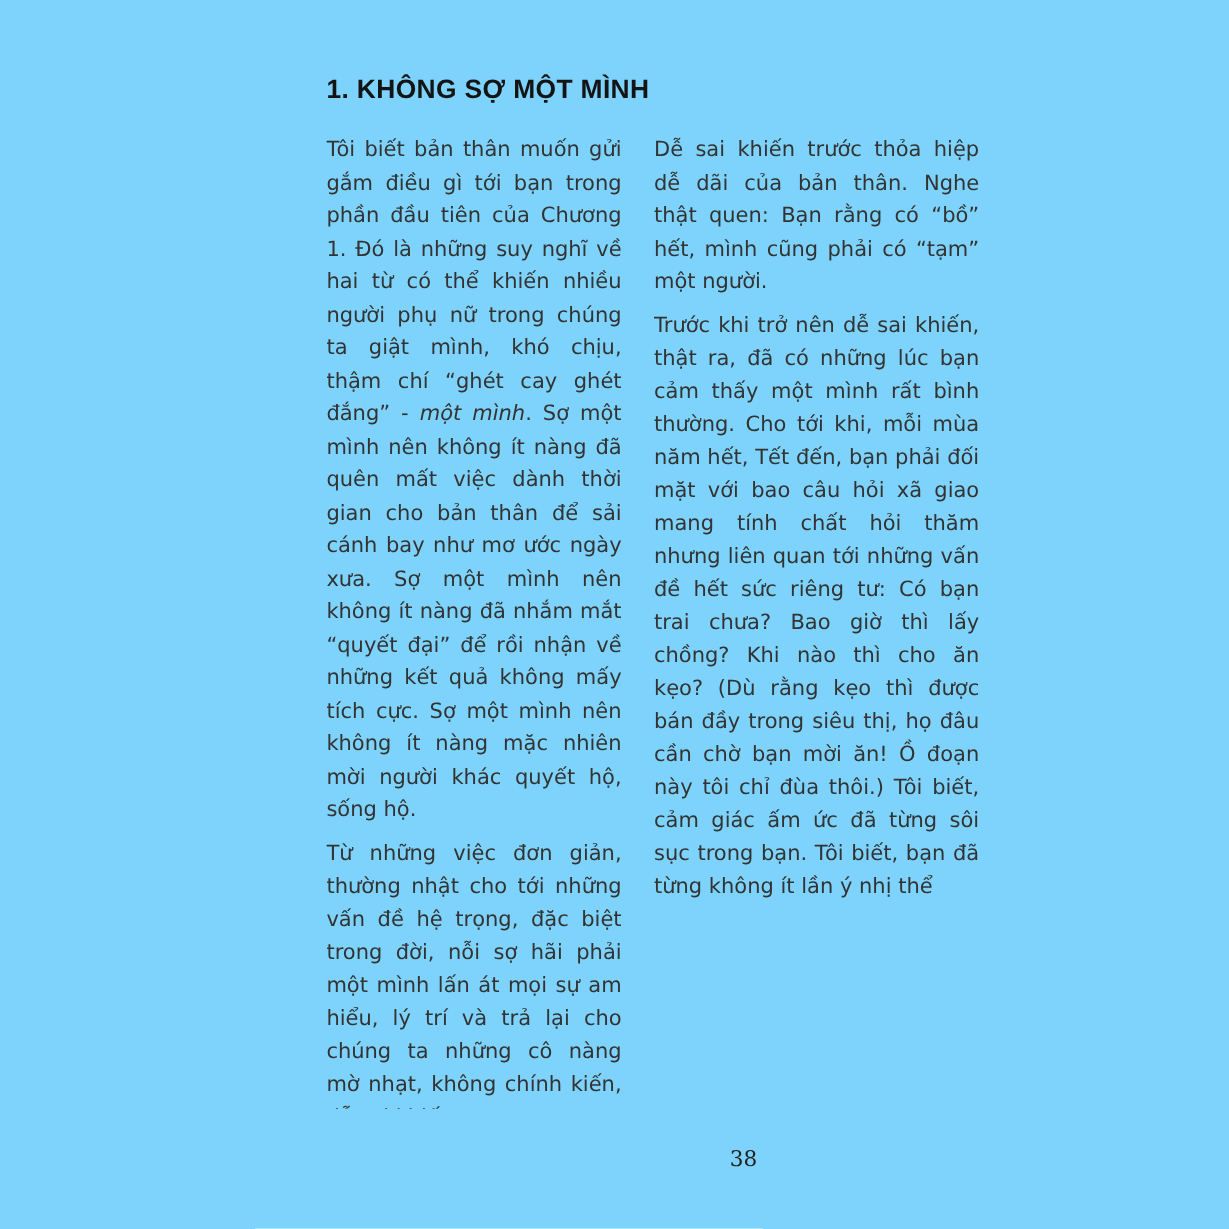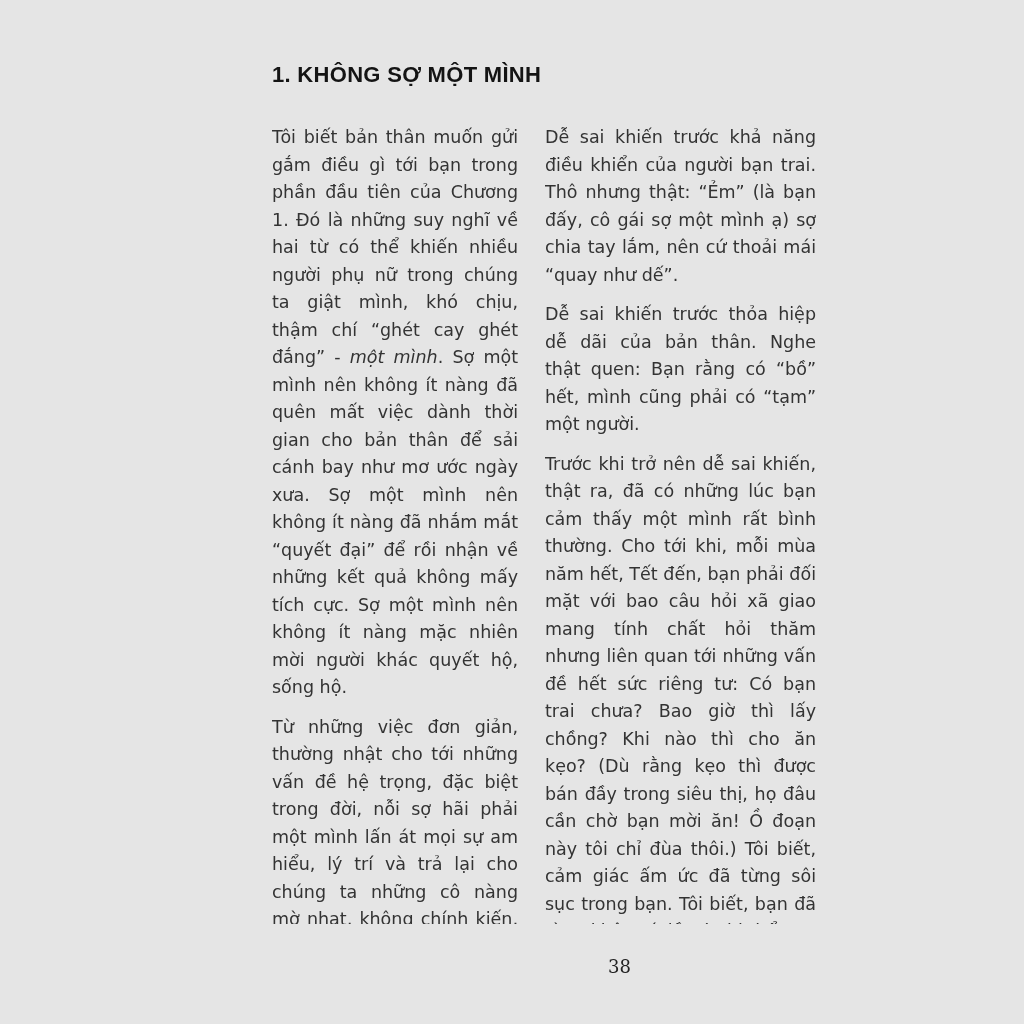--- a/index.html
+++ b/index.html
@@ -4,21 +4,21 @@
 <style>
   html, body {
     margin: 0;
     padding: 0;
     background: #ffffff;
   }
   .page {
     position: relative;
     width: 1024px;
     height: 1024px;
-    background: #e5e5e5;
+    background: #7dd3fc;
     overflow: hidden;
     font-family: "DejaVu Sans", sans-serif;
   }
   .heading {
     position: absolute;
     left: 272px;
     top: 62px;
     margin: 0;
     font-family: "Liberation Sans", "DejaVu Sans", sans-serif;
     font-size: 22px;
@@ -40,21 +40,21 @@
   }
   .col-left {
     left: 272px;
     width: 246px;
   }
   .col-right {
     left: 545px;
     width: 271px;
   }
   .para {
-    margin: 12px 0 9px 0;
+    margin: 0 0 9px 0;
   }
   .para.no-gap {
     margin-bottom: 0;
   }
   .para em {
     font-style: italic;
   }
   .page-number {
     position: absolute;
     top: 956px;
@@ -73,20 +73,19 @@
 
   <h1 class="heading">1. KHÔNG SỢ MỘT MÌNH</h1>
 
   <div class="col col-left">
     <p class="para"><span>Tôi biết bản thân muốn gửi gắm điều gì tới bạn trong phần đầu tiên của Chương 1. Đó là những suy nghĩ về hai từ có thể khiến nhiều người phụ nữ trong chúng ta giật mình, khó chịu, thậm chí “ghét cay ghét đắng” - </span><em>một mình</em><span>. Sợ một mình nên không ít nàng đã quên mất việc dành thời gian cho bản thân để sải cánh bay như mơ ước ngày xưa. Sợ một mình nên không ít nàng đã nhắm mắt “quyết đại” để rồi nhận về những kết quả không mấy tích cực. Sợ một mình nên không ít nàng mặc nhiên mời người khác quyết hộ, sống hộ.</span></p>
     <p class="para">Từ những việc đơn giản, thường nhật cho tới những vấn đề hệ trọng, đặc biệt trong đời, nỗi sợ hãi phải một mình lấn át mọi sự am hiểu, lý trí và trả lại cho chúng ta những cô nàng mờ nhạt, không chính kiến, dễ sai khiến.</p>
 
   </div>
 
   <div class="col col-right">
-    <p class="para">Dễ sai khiến trước khả năng điều khiển của người bạn trai. Thô nhưng thật: “Ẻm” (là bạn đấy, cô gái sợ một mình ạ) sợ chia tay lắm, nên cứ thoải mái “quay như dế”.</p>
     <p class="para">Dễ sai khiến trước thỏa hiệp dễ dãi của bản thân. Nghe thật quen: Bạn rằng có “bồ” hết, mình cũng phải có “tạm” một người.</p>
     <p class="para">Trước khi trở nên dễ sai khiến, thật ra, đã có những lúc bạn cảm thấy một mình rất bình thường. Cho tới khi, mỗi mùa năm hết, Tết đến, bạn phải đối mặt với bao câu hỏi xã giao mang tính chất hỏi thăm nhưng liên quan tới những vấn đề hết sức riêng tư: Có bạn trai chưa? Bao giờ thì lấy chồng? Khi nào thì cho ăn kẹo? (Dù rằng kẹo thì được bán đầy trong siêu thị, họ đâu cần chờ bạn mời ăn! Ồ đoạn này tôi chỉ đùa thôi.) Tôi biết, cảm giác ấm ức đã từng sôi sục trong bạn. Tôi biết, bạn đã từng không ít lần ý nhị thể</p>
   </div>
 
   <div class="page-number">38</div>
 
 </div>
 
 </body></html>

